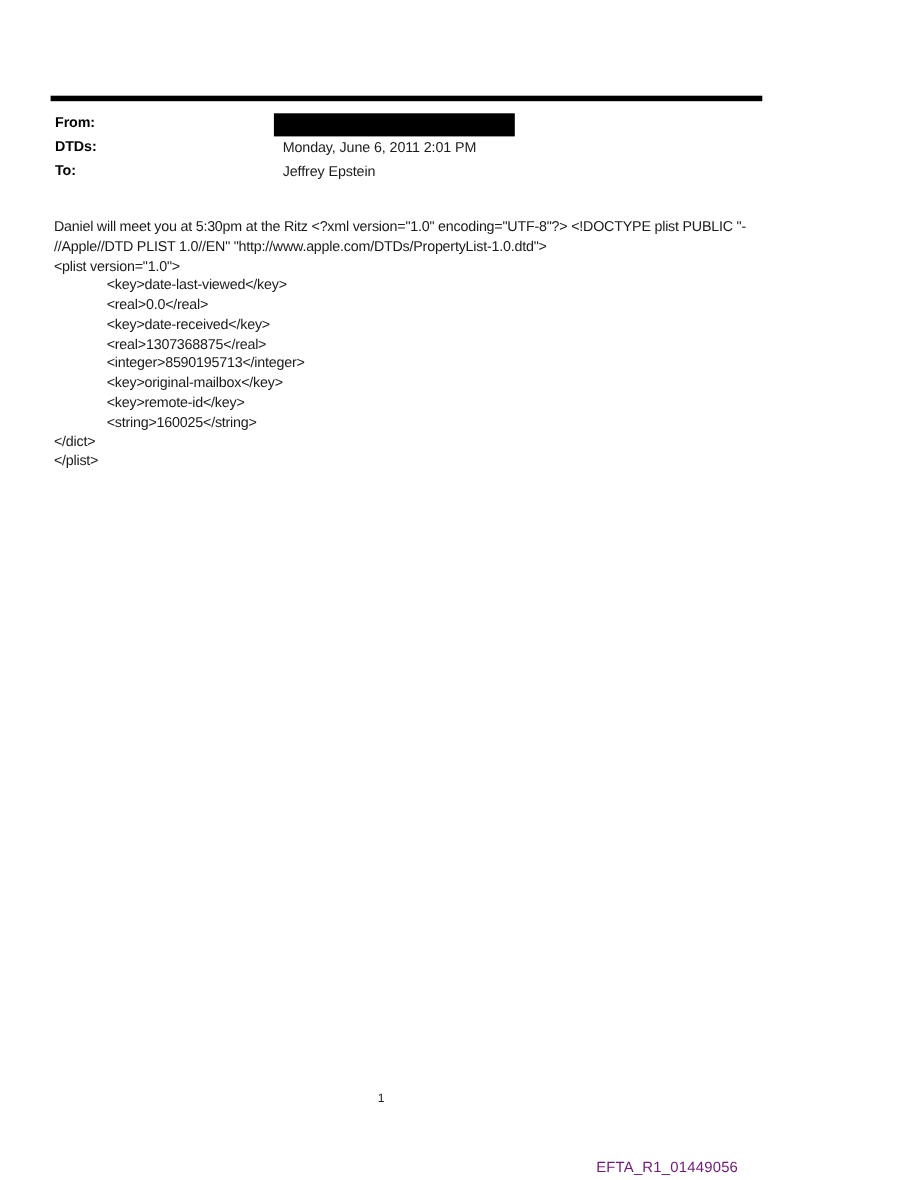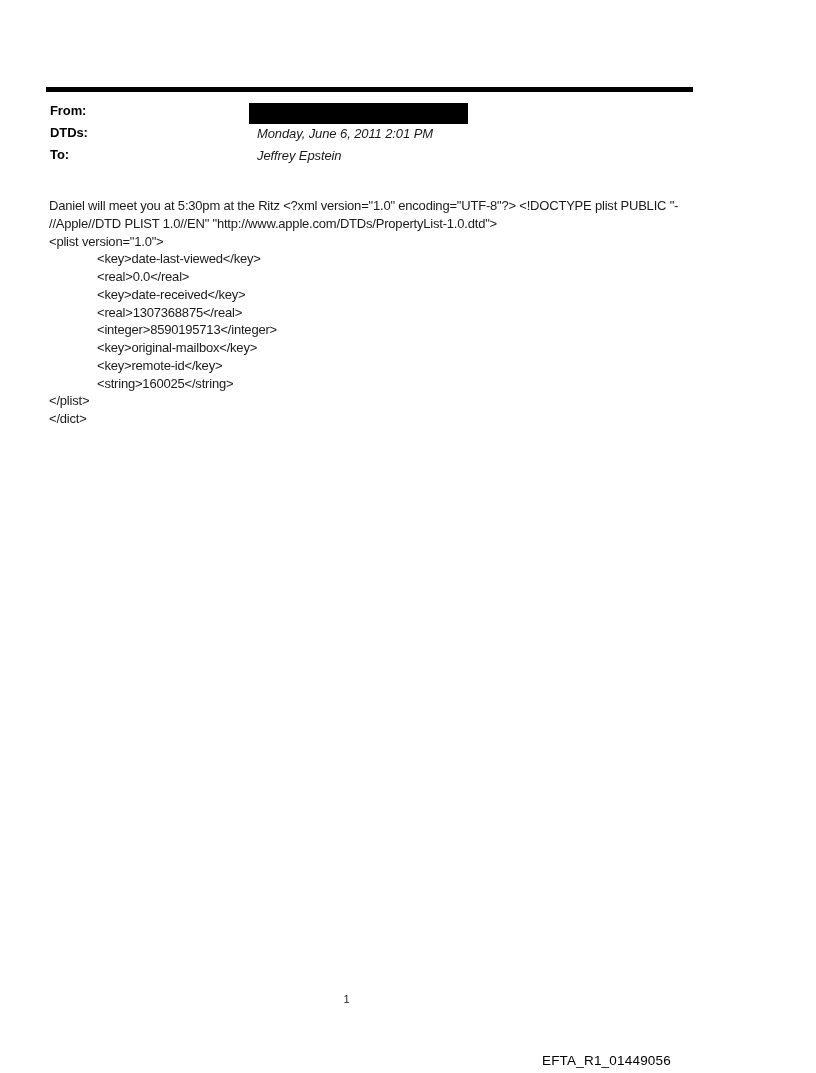--- a/index.html
+++ b/index.html
@@ -32,21 +32,20 @@
     color: #000000;
     letter-spacing: -0.1px;
     white-space: nowrap;
   }
   .hdr-value {
     position: absolute;
     left: 257px;
     font-size: 13px;
     letter-spacing: -0.1px;
     white-space: nowrap;
-    font-style: italic;
   }
   .lbl-from { top: 103px; }
   .lbl-sent { top: 125px; }
   .lbl-to   { top: 147px; }
   .val-sent { top: 126px; }
   .val-to   { top: 148px; }
   .redaction-bar {
     position: absolute;
     left: 249px;
     top: 103px;
@@ -76,21 +75,21 @@
     width: 100%;
     text-align: center;
     font-size: 11px;
     color: #222222;
   }
   .bates-number {
     position: absolute;
     right: 22px;
     top: 1053px;
     font-size: 13.5px;
-    color: #000000;
+    color: #701a75;
     letter-spacing: 0.2px;
     white-space: nowrap;
   }
 </style>
 </head>
 <body>
 
 <div class="page">
 
   <div class="top-rule"></div>
@@ -109,21 +108,21 @@
     <div class="line">//Apple//DTD PLIST 1.0//EN" "http://www.apple.com/DTDs/PropertyList-1.0.dtd"&gt;</div>
     <div class="line">&lt;plist version="1.0"&gt;</div>
     <div class="line ind">&lt;key&gt;date-last-viewed&lt;/key&gt;</div>
     <div class="line ind">&lt;real&gt;0.0&lt;/real&gt;</div>
     <div class="line ind">&lt;key&gt;date-received&lt;/key&gt;</div>
     <div class="line ind">&lt;real&gt;1307368875&lt;/real&gt;</div>
     <div class="line ind">&lt;integer&gt;8590195713&lt;/integer&gt;</div>
     <div class="line ind">&lt;key&gt;original-mailbox&lt;/key&gt;</div>
     <div class="line ind">&lt;key&gt;remote-id&lt;/key&gt;</div>
     <div class="line ind">&lt;string&gt;160025&lt;/string&gt;</div>
+    <div class="line">&lt;/dict&gt;</div>
     <div class="line">&lt;/plist&gt;</div>
-    <div class="line">&lt;/dict&gt;</div>
   </div>
 
   <div class="page-number">1</div>
 
   <div class="bates-number">EFTA_R1_01449056</div>
 
 </div>
 
 </body></html>

